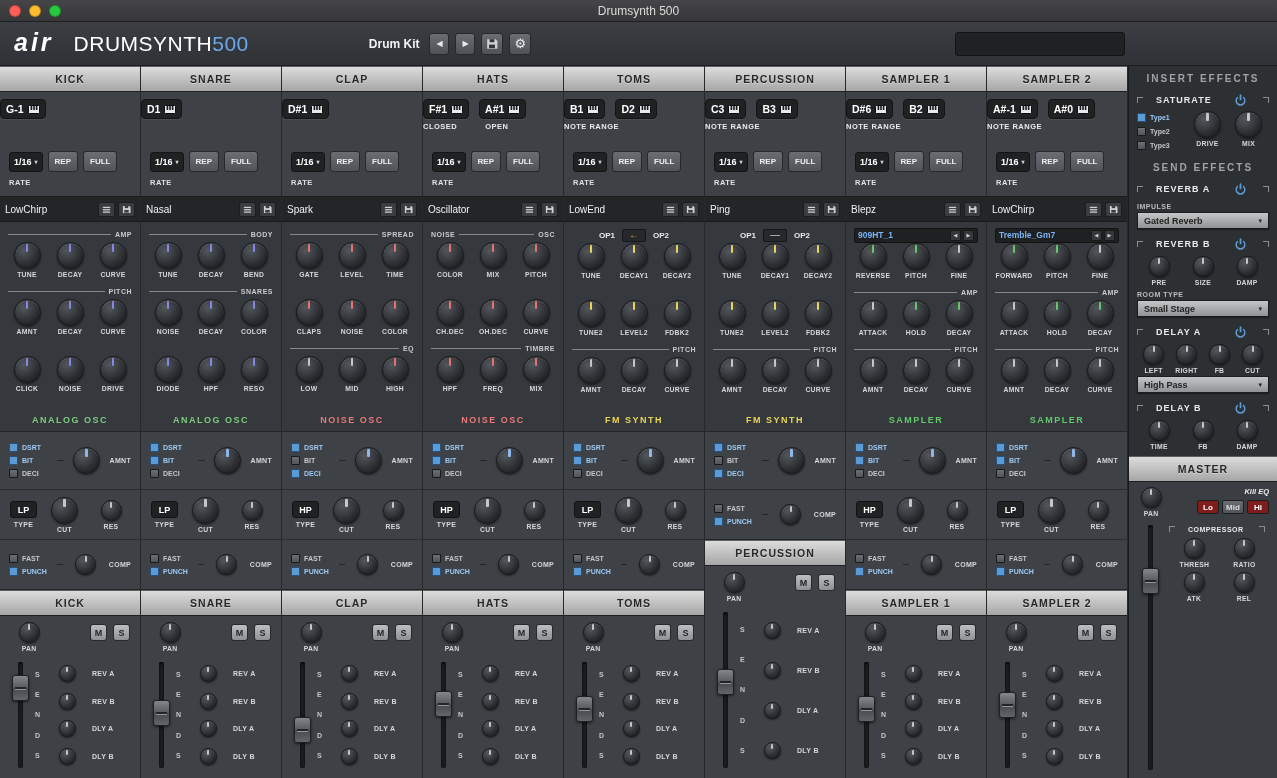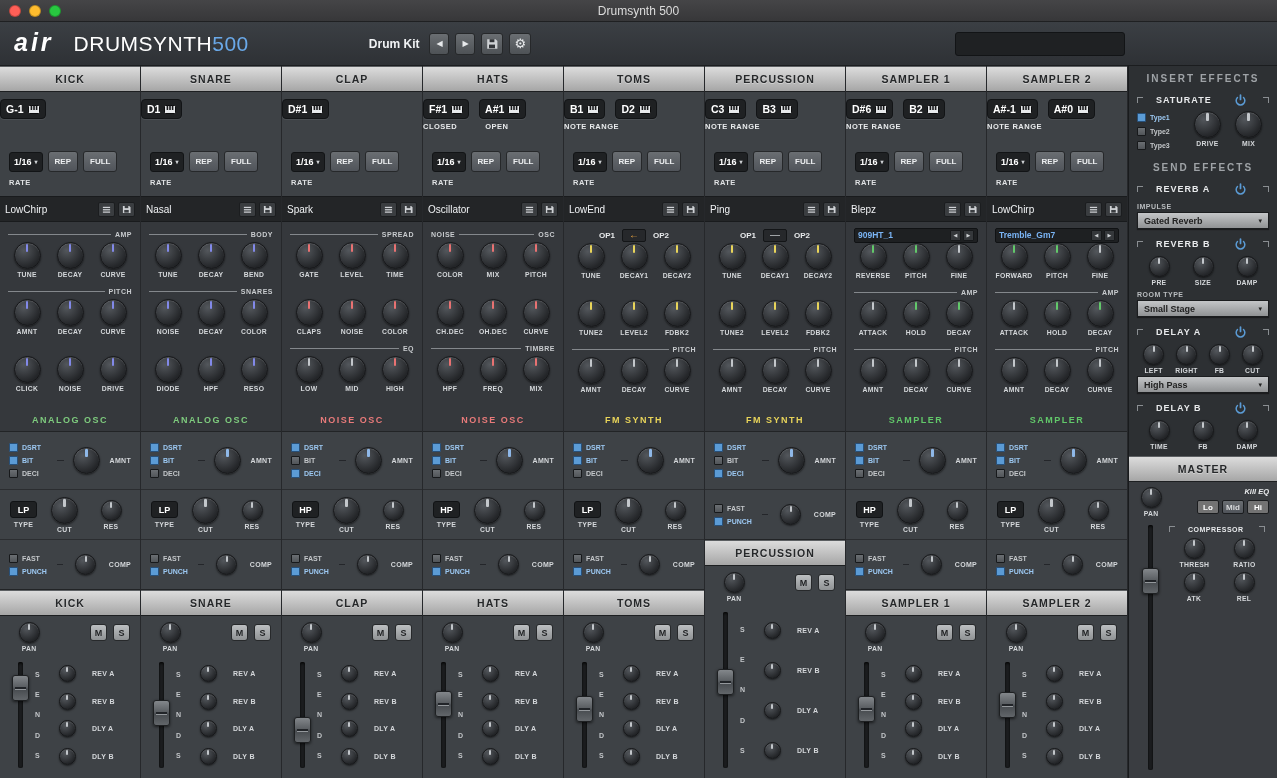--- a/index.html
+++ b/index.html
@@ -107,21 +107,21 @@
   .dropdown .dd{font-size:7px;color:#222}
   .sb-cap{font-size:7px;font-weight:bold;color:#b9bcbf;letter-spacing:.5px;margin:5px 0 2px}
   .sb-knob-row{display:flex;justify-content:space-around;margin:3px 0 1px}
   .master-header{flex:0 0 26px}
   .master-body{flex:1;background:#3a3d41;padding:5px 8px 6px;display:flex;flex-direction:column}
   .master-top{display:flex;justify-content:space-between;align-items:flex-start}
   .killeq{display:flex;flex-direction:column;align-items:flex-end}
   .killeq-label{font-size:7.5px;color:#e8eaec;font-weight:bold;font-style:italic}
   .eq-btns{display:flex;gap:3px;margin-top:4px}
   .eq-btn{width:22px;height:14px;border-radius:2px;font-size:8px;font-weight:bold;display:flex;align-items:center;justify-content:center;border:1px solid #1b1d1f;cursor:pointer}
-  .eq-btn.on{background:#737373;color:#fff}
+  .eq-btn.on{background:#7f1d1d;color:#fff}
   .eq-btn.off{background:linear-gradient(#6a6e72,#50545a);color:#d8dadc}
   .master-bottom{display:flex;flex:1;gap:6px;margin-top:6px}
   .master-fader{width:26px;flex:0 0 26px}
   .comp-block{flex:1;display:flex;flex-direction:column}
   .comp-title{font-size:7px;font-weight:bold;color:#e8eaec;letter-spacing:.5px}
   .comp-block .fx-title-row{height:12px}
 </style>
 </head>
 <body>
 

